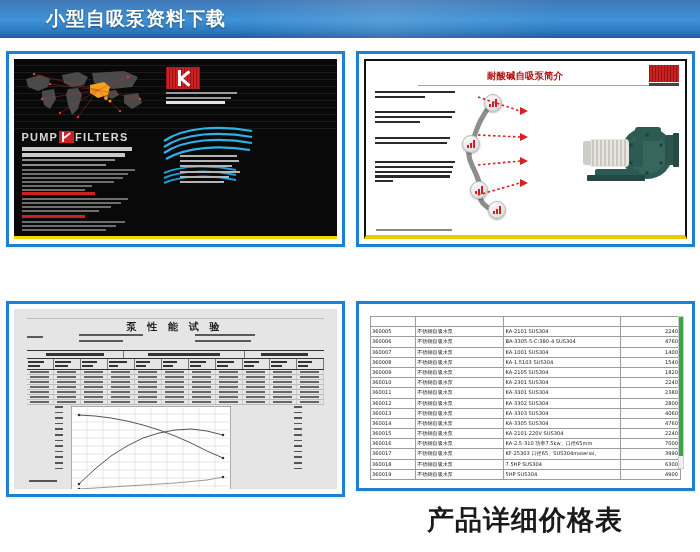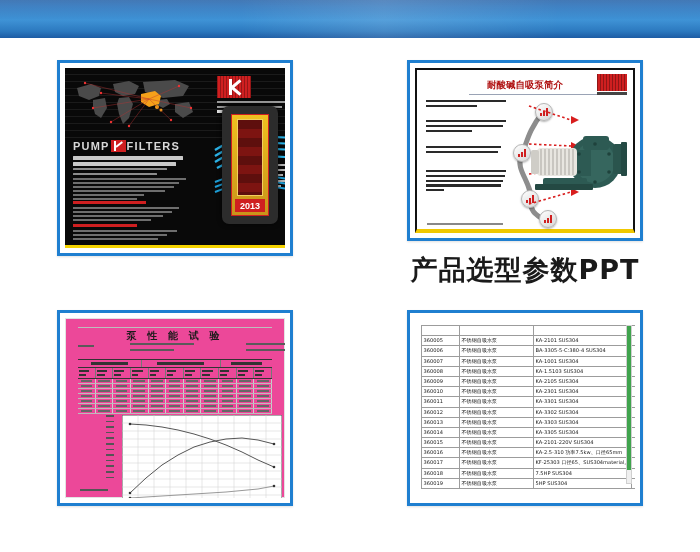--- a/index.html
+++ b/index.html
@@ -48,22 +48,22 @@
     width: 700px; height: 514px;
     display: grid;
     grid-template-columns: 350px 350px;
     grid-template-rows: 250px 250px;
   }
   .card {
     position: relative;
     display: flex; flex-direction: column; align-items: center;
   }
   .frame {
-    width: 236px; height: 196px;
-    margin-top: 22px;
+    width: 339px; height: 196px;
+    margin-top: 13px;
     border: 3px solid #1f7fd0;
     background: #ffffff;
     padding: 5px;
     box-shadow: 0 1px 2px rgba(0,0,0,0.12);
   }
   .frame-inner {
     width: 100%; height: 100%;
     overflow: hidden;
     position: relative;
     background: #ffffff;
@@ -214,21 +214,21 @@
   .ppt-pump {
     position: absolute; right: 4px; top: 52px; width: 112px; height: 76px;
   }
   .ppt-foot {
     position: absolute; left: 10px; bottom: 4px; width: 76px; height: 2px; background: #888;
   }
 
   
   .perf {
     width: 100%; height: 100%;
-    background: #ec4899;
+    background: #e5e5e5;
     position: relative;
     border: 1px solid #e3e3e3;
   }
   .perf-title {
     position: absolute; left: 50%; transform: translateX(-50%); top: 10px;
     font-size: 10px; font-weight: bold; letter-spacing: 4px; color: #1c1c1c;
     white-space: nowrap;
   }
   .perf-hr { position: absolute; left: 12px; right: 12px; top: 8px; height: 1px; background: #bdbdbd; }
   .perf-meta { position: absolute; top: 24px; left: 12px; right: 12px; height: 14px; }
@@ -284,20 +284,21 @@
   .price-scroll .thumb {
     position: absolute; left: 0; right: 0; top: 0; height: 92%;
     background: #3fa34d;
   }
 </style>
 </head>
 <body>
 
 <div class="header">
   <div class="header-sheen"></div>
+  <div class="header-title">小型自吸泵资料下载</div>
 </div>
 
 <div class="grid">
 
   <div class="card">
     <div class="frame">
       <div class="frame-inner">
         <div class="cat">
           <div class="cat-lines"></div>
 
@@ -399,26 +400,20 @@
           </svg>
           <div class="cat-waveinfo">
             <div class="wl" style="width:92%"></div>
               <div class="wl" style="width:96%"></div>
             <div class="wl" style="width:84%"></div>
               <div class="wl" style="width:98%"></div>
             <div class="wl" style="width:80%"></div>
               <div class="wl" style="width:72%"></div>
           </div>
 
-          <div class="cat-cert">
-            <div class="cat-cert-inner">
-              <div class="cat-cert-body"></div>
-              <div class="cat-cert-year">2013</div>
-            </div>
-          </div>
         </div>
       </div>
     </div>
   </div>
 
   <div class="card">
     <div class="frame">
       <div class="frame-inner">
         <div class="ppt">
           <div class="ppt-title">耐酸碱自吸泵简介</div>
@@ -524,21 +519,20 @@
               <circle cx="92" cy="50" r="1.8"></circle>
                 <circle cx="78" cy="60" r="1.8"></circle>
               <circle cx="62" cy="50" r="1.8"></circle>
                 <circle cx="62" cy="32" r="1.8"></circle>
             </g>
           </svg>
           <div class="ppt-foot"></div>
         </div>
       </div>
     </div>
-    <div class="caption">产品选型参数PPT</div>
   </div>
 
   <div class="card">
     <div class="frame">
       <div class="frame-inner">
         <div class="perf">
           <div class="perf-hr"></div>
           <div class="perf-title">泵 性 能 试 验</div>
 
           <div class="perf-meta">
@@ -1034,15 +1028,16 @@
                 <td class="c-price">4900</td>
               </tr>
             </tbody>
           </table>
           <div class="price-scroll">
             <div class="thumb"></div>
           </div>
         </div>
       </div>
     </div>
+    <div class="caption">产品详细价格表</div>
   </div>
 
 </div>
 
 </body></html>

